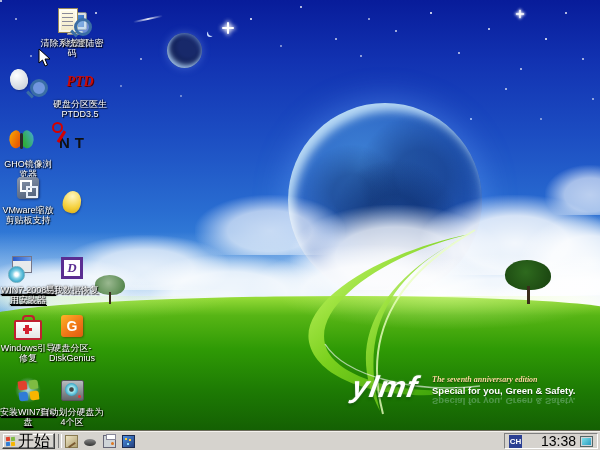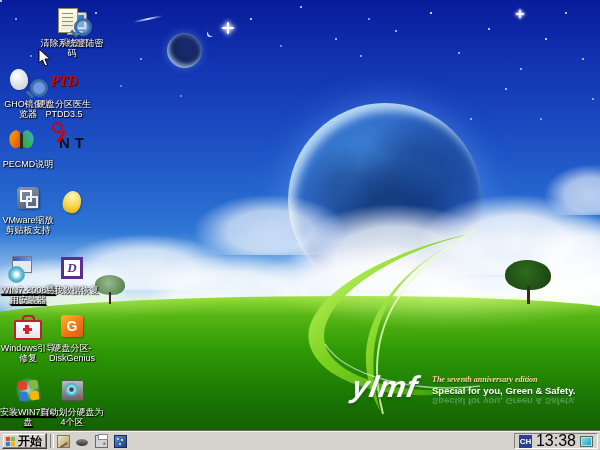--- a/index.html
+++ b/index.html
@@ -130,21 +130,21 @@
 
   
   .cursor{position:absolute;left:38px;top:48px;}
 
   
   .taskbar{position:absolute;left:0;right:0;bottom:0;height:18px;background:#d6d3ce;
     border-top:1px solid #f4f2ee;box-shadow:0 -1px 0 #6a6a5a;display:flex;align-items:center;font-size:10px;}
   .startbtn{margin-left:2px;height:14px;padding:0 4px 0 2px;display:flex;align-items:center;gap:2px;
     background:#d6d3ce;border:1px solid;border-color:#fff #404040 #404040 #fff;box-shadow:1px 1px 0 #808080 inset 0 0;cursor:pointer;}
   .startbtn{box-shadow:inset -1px -1px 0 #808080,inset 1px 1px 0 #fff;border:1px solid;border-color:#d6d3ce #404040 #404040 #d6d3ce;}
-  .startlabel{font-weight:bold;font-size:12px;color:#000;}
+  .startlabel{font-weight:normal;font-size:16px;color:#000;}
   .sflag{position:relative;width:11px;height:11px;}
   .sflag i{position:absolute;width:4px;height:4px;transform:rotate(-6deg);}
   .sflag i:nth-child(1){left:1px;top:1px;background:#e1422d;}
   .sflag i:nth-child(2){left:6px;top:1px;background:#7fbb42;}
   .sflag i:nth-child(3){left:1px;top:6px;background:#2f7cd6;}
   .sflag i:nth-child(4){left:6px;top:6px;background:#f7b500;}
   .tb-sep{width:2px;height:14px;margin:0 3px;border-left:1px solid #808080;border-right:1px solid #fff;}
   .ql{display:flex;align-items:center;gap:6px;}
   .qlicon{width:13px;height:13px;position:relative;cursor:pointer;}
   .q1{background:linear-gradient(135deg,#ece4c4,#b0a070);border:1px solid #887a50;box-sizing:border-box;}
@@ -156,21 +156,21 @@
   .q3::before{content:"";position:absolute;left:2px;top:-2px;width:8px;height:4px;background:#fff;border:1px solid #889;}
   .q3::after{content:"";position:absolute;right:1px;bottom:2px;width:3px;height:3px;border-radius:50%;background:#e07820;}
   .q4{background:linear-gradient(135deg,#4a90e2,#24407e);border:1px solid #1a2a50;box-sizing:border-box;}
   .q4::after{content:"";position:absolute;left:2px;top:2px;width:2px;height:2px;background:#ffd040;
     box-shadow:4px 1px 0 #ffd040,2px 5px 0 #8ae0ff;}
   .tb-spacer{flex:1;}
   .tray{display:flex;align-items:center;gap:4px;height:14px;margin-right:2px;padding:0 4px;
     border:1px solid;border-color:#808080 #fff #fff #808080;}
   .chbox{width:13px;height:13px;background:#2b3f92;color:#fff;font:bold 8px "Liberation Sans",sans-serif;
     display:flex;align-items:center;justify-content:center;cursor:pointer;}
-  .clock{font-size:16px;color:#000;cursor:default;}
+  .clock{font-size:14px;color:#000;cursor:default;margin-left:15px;}
   .trmon{width:13px;height:11px;background:#d0d4d8;border:1px solid #566;box-sizing:border-box;padding:1px;cursor:pointer;}
   .trmon i{display:block;width:100%;height:100%;background:linear-gradient(135deg,#7fe0ea,#2a9cc0);}
 </style>
 </head>
 <body>
 
 <div id="screen">
 
   <div class="sky"></div>
   <div class="stars"></div>
@@ -241,45 +241,44 @@
         <div class="mag" style="right:12px;"></div>
       </div>
     <div class="ilabel">清除系统登陆密码</div>
   </div>
 
   <div class="icell" style="left:0px;top:66px;">
     <div class="iart">
         <div class="ghostw"></div>
         <div class="mag"></div>
       </div>
-    <div class="ilabel">GHO镜像浏览器</div>
-  </div>
-  <div class="icell c2" style="left:32px;top:66px;">
+  </div>
+  <div class="icell c2" style="left:48px;top:66px;">
     <div class="iart">
         <span class="ptd">PTD</span>
       </div>
     <div class="ilabel">硬盘分区医生PTDD3.5</div>
   </div>
 
   <div class="icell" style="left:0px;top:126px;">
     <div class="iart">
         <div class="wingL"></div>
         <div class="wingR"></div>
         <div class="bbody"></div>
       </div>
-    <div class="ilabel">PECMD说明</div>
+    <div class="ilabel">GHO镜像浏览器</div>
   </div>
   <div class="icell c2" style="left:40px;top:126px;">
     <div class="iart">
         <span class="ntwrap">NT</span>
         <div class="key"></div>
       </div>
   </div>
 
-  <div class="icell" style="left:0px;top:182px;">
+  <div class="icell" style="left:0px;top:172px;">
     <div class="iart">
         <div class="vmw"></div>
       </div>
     <div class="ilabel">VMware缩放剪贴板支持</div>
   </div>
   <div class="icell c2" style="left:40px;top:186px;">
     <div class="iart">
         <div class="gho2"></div>
       </div>
   </div>

